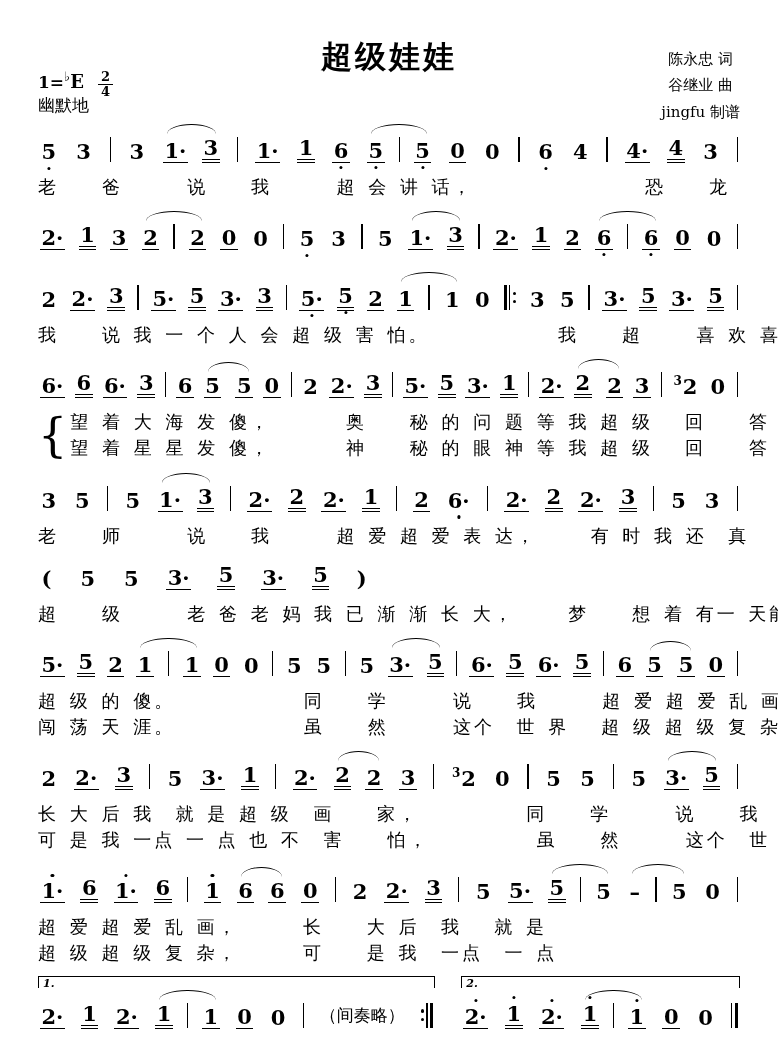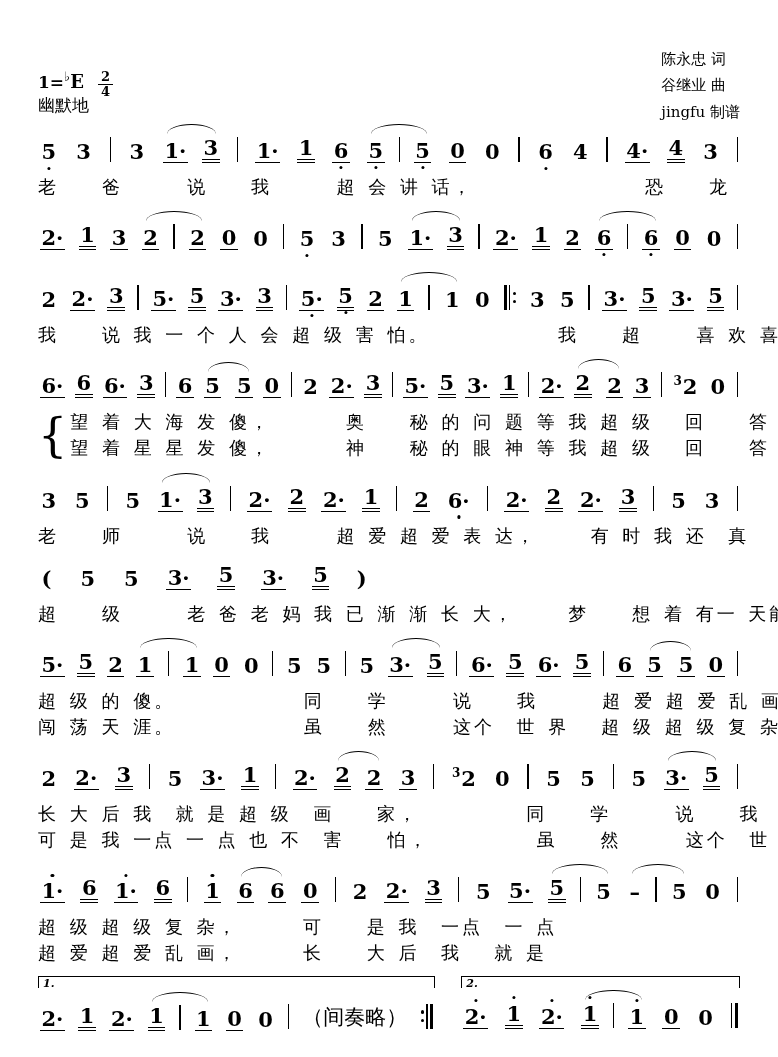--- a/index.html
+++ b/index.html
@@ -10,21 +10,21 @@
   .header{position:relative;height:112px;}
   .title{text-align:center;font-size:31px;font-weight:bold;letter-spacing:3px;padding-top:26px;}
   .keyblock{position:absolute;left:0;top:59px;font-size:17px;font-weight:bold;}
   .keyblock .flat{font-size:13px;vertical-align:7px;}
   .keynote{font-size:18px;}
   .frac{display:inline-block;text-align:center;vertical-align:-8px;margin-left:8px;
         font-size:13px;line-height:1.05;font-weight:bold;}
   .frac .nu{display:block;border-bottom:1.3px solid #000;padding:0 3px;}
   .frac .de{display:block;}
   .tempo{position:absolute;left:0;top:84px;font-size:17px;}
-  .credits{position:absolute;right:0;top:36px;text-align:left;font-size:15px;line-height:1.75;}
+  .credits{position:absolute;right:0;top:36px;text-align:center;font-size:15px;line-height:1.75;}
   
   .sys{margin-bottom:9px;}
   .notes{display:flex;justify-content:space-between;align-items:flex-end;
          padding:15px 2px 11px 2px;}
   .notes.left{justify-content:flex-start;gap:26px;}
   .tk{display:inline-block;position:relative;font-size:21px;font-weight:bold;line-height:1.05;
       padding:0 1.5px;}
   .tk.u1{border-bottom:1.7px solid #000;}
   .tk.u2{border-bottom:4px double #000;}
   .tk.lo::after{content:"";position:absolute;left:50%;transform:translateX(-50%);bottom:-7px;
@@ -34,38 +34,39 @@
   .gr{font-size:12px;vertical-align:9px;margin-right:1px;font-weight:bold;}
   .slur{display:inline-flex;gap:14px;align-items:flex-end;position:relative;}
   .slur::before{content:"";position:absolute;top:-13px;left:4px;right:4px;height:9px;
       border-top:1.7px solid #000;border-radius:50% 50% 0 0 / 100% 100% 0 0;}
   .barwrap{display:inline-flex;align-items:center;gap:2.5px;height:25px;align-self:center;
       margin-bottom:1px;}
   .vline{width:1.2px;height:25px;background:#000;display:inline-block;}
   .vline.thick{width:3px;}
   .dots{display:inline-flex;flex-direction:column;gap:5px;}
   .dots i{width:3.2px;height:3.2px;border-radius:50%;background:#000;display:block;}
-  .itxt{font-size:21px;align-self:center;}
+  .itxt{font-size:17px;align-self:center;}
   
   .lyric{font-size:18px;line-height:1.45;white-space:pre;letter-spacing:3px;word-spacing:2px;
       font-family:"DejaVu Serif", serif;}
   .pair{display:flex;align-items:center;}
   .brace{font-size:46px;font-weight:400;line-height:0.9;margin-right:3px;}
   
   .voltas{display:flex;justify-content:space-between;gap:26px;}
   .volta{position:relative;padding-top:12px;}
   .vbracket{position:absolute;top:0;left:0;right:0;height:11px;
       border:1px solid #000;border-bottom:none;}
   .vlabel{position:absolute;top:1px;left:5px;font-size:11px;font-style:italic;font-weight:bold;}
 </style>
 </head>
 <body>
 
 <div class="page">
   <div class="header">
+    <div class="title">超级娃娃</div>
     <div class="keyblock">
       <span>1=</span><sup class="flat">♭</sup><span class="keynote">E</span>
       <span class="frac"><span class="nu">2</span><span class="de">4</span></span>
     </div>
     <div class="tempo">幽默地</div>
     <div class="credits">
       <div>陈永忠 词</div>
       <div>谷继业 曲</div>
       <div>jingfu 制谱</div>
     </div>
@@ -461,22 +462,22 @@
             </span>
             <span class="tk">5</span>
           </span>
           <span class="tk">0</span>
           <span class="barwrap">
             <span class="vline"></span>
           </span>
         </div>
         <div class="pair">
           <div>
+            <div class="lyric">超 爱 超 爱 乱 画，      长    大 后  我   就 是</div>
             <div class="lyric">超 级 超 级 复 杂，      可    是 我  一点  一 点</div>
-            <div class="lyric">超 爱 超 爱 乱 画，      长    大 后  我   就 是</div>
           </div>
         </div>
       </section>
       <section class="sys">
         <div class="voltas">
           <div class="volta" style="flex-basis: 57%;">
             <span class="vbracket"></span>
             <span class="vlabel">1.</span>
             <div class="notes">
               <span class="tk u1">2·</span>

